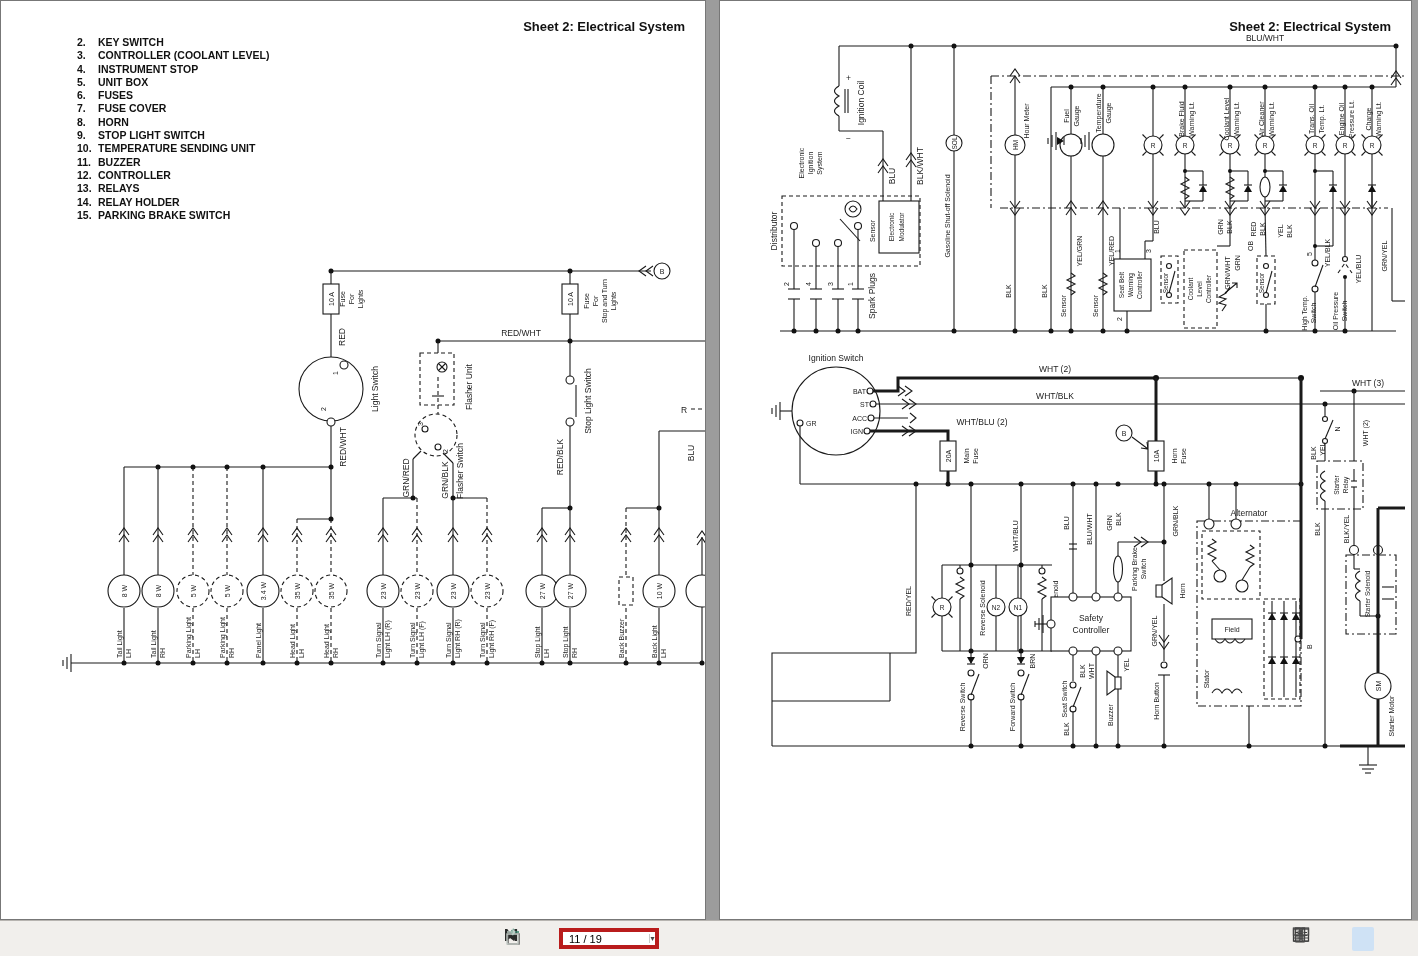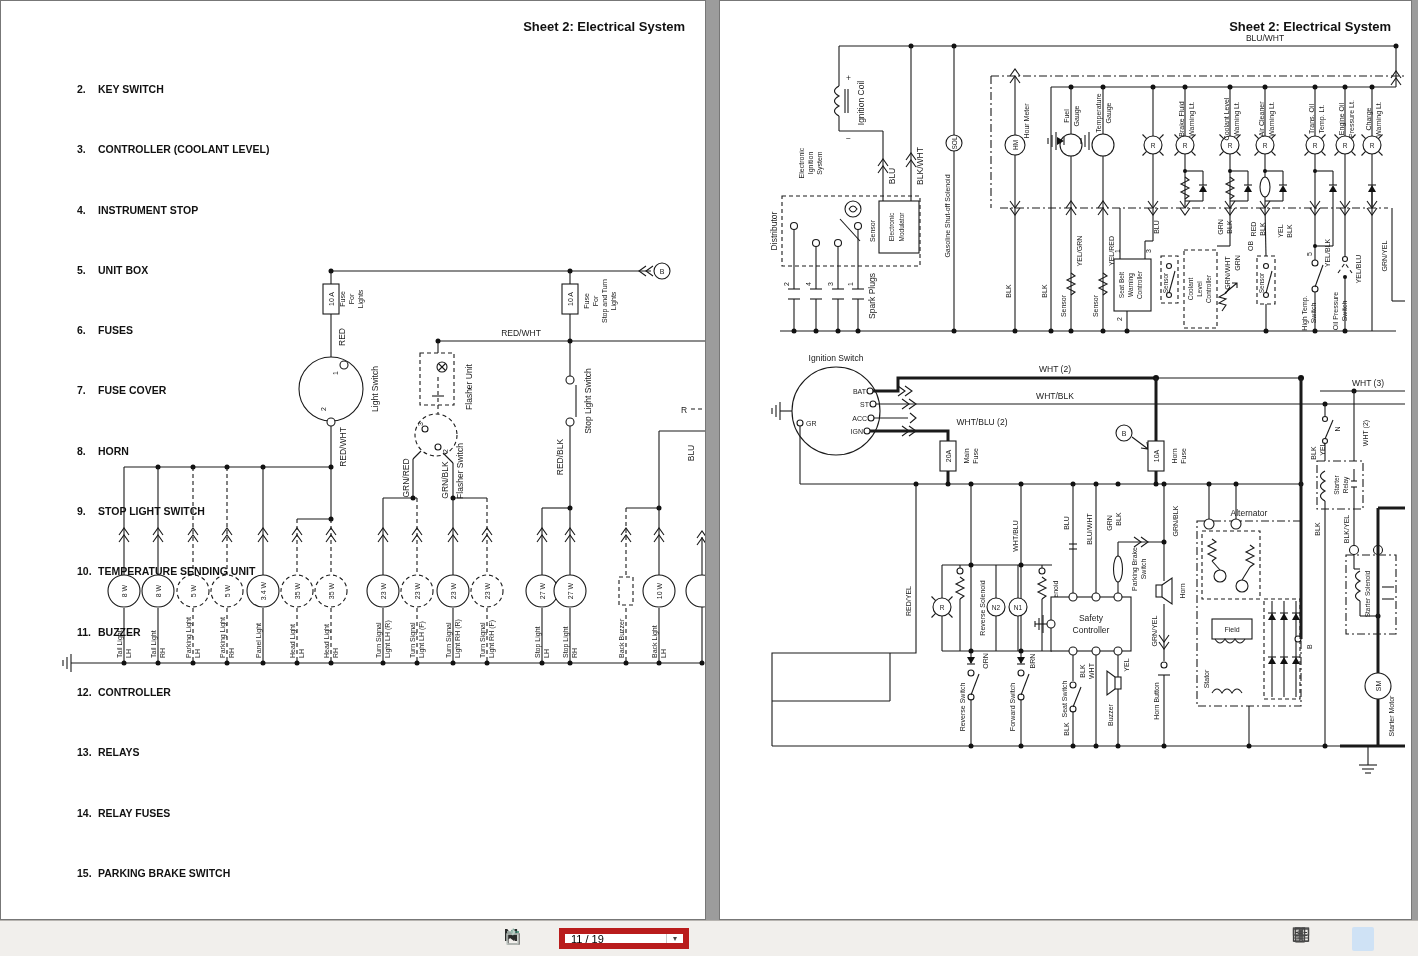--- a/index.html
+++ b/index.html
@@ -5,21 +5,21 @@
   html,body{margin:0;padding:0;}
   body{width:1418px;height:956px;overflow:hidden;background:#9c9c9c;
        font-family:"Liberation Sans",sans-serif;color:#111;}
   .viewer{position:relative;width:1418px;height:920px;background:#9c9c9c;}
   .page{position:absolute;top:0;height:920px;background:#fff;border:1px solid #777;
         box-sizing:border-box;overflow:hidden;}
   .page.left{left:0;width:706px;}
   .page.right{left:719px;width:693px;}
   .sheet-header{position:absolute;top:18px;right:20px;font-size:13px;font-weight:bold;}
   .legend{position:absolute;top:35px;left:76px;font-size:10.5px;font-weight:bold;line-height:13.3px;}
-  .legend .row{white-space:nowrap;margin-top:47px;}
+  .legend .row{white-space:nowrap;}
   .legend .n{display:inline-block;width:21px;}
   .caption{position:absolute;bottom:102px;left:0;width:100%;text-align:center;
            font-size:12px;font-weight:bold;}
   svg{position:absolute;left:0;top:0;}
   svg text{font-family:"Liberation Sans",sans-serif;fill:#1a1a1a;}
   .w{stroke:#1a1a1a;stroke-width:1.1;fill:none;}
   .wd{stroke:#1a1a1a;stroke-width:1.1;fill:none;stroke-dasharray:4 3;}
   .wdd{stroke:#1a1a1a;stroke-width:1.1;fill:none;stroke-dasharray:8 3 2 3;}
   .tk{stroke:#1a1a1a;stroke-width:3;fill:none;}
   .dot{fill:#111;stroke:none;}
@@ -27,22 +27,22 @@
   .t7{font-size:7px;}
   .t6{font-size:6.5px;}
   .fw{fill:#fff;}
   
   .toolbar{position:absolute;left:0;top:920px;width:1418px;height:36px;
            background:#f1efec;border-top:1px solid #b7b4b0;box-sizing:border-box;
            display:flex;align-items:center;}
   .nav{position:absolute;left:503px;display:flex;align-items:center;gap:6px;}
   .tbtn{width:22px;height:22px;display:flex;align-items:center;justify-content:center;
         background:transparent;border:none;padding:0;cursor:pointer;}
-  .pagebox{display:flex;align-items:center;width:130px;height:21px;background:#fff;
-           border:6px solid #b91c1c;box-sizing:border-box;}
+  .pagebox{display:flex;align-items:center;width:100px;height:21px;background:#fff;
+           border:4px solid #b91c1c;box-sizing:border-box;}
   .pagebox input{flex:1;border:none;outline:none;font-size:11px;padding:0 0 0 6px;
                  font-family:"Liberation Sans",sans-serif;background:transparent;width:80px;}
   .pagebox .caret{width:16px;text-align:center;font-size:8px;color:#444;border-left:1px solid #c8c8c8;cursor:pointer;}
   .layouts{position:absolute;right:14px;display:flex;align-items:center;gap:8px;}
   .lbtn{width:22px;height:24px;display:flex;align-items:center;justify-content:center;
         background:transparent;border:none;padding:0;cursor:pointer;border-radius:2px;}
   .lbtn.active{background:#cfe2f5;}
 </style>
 </head>
 <body>
@@ -320,21 +320,21 @@
         <div class="row"><span class="n">4.</span><span>INSTRUMENT STOP</span></div>
         <div class="row"><span class="n">5.</span><span>UNIT BOX</span></div>
         <div class="row"><span class="n">6.</span><span>FUSES</span></div>
         <div class="row"><span class="n">7.</span><span>FUSE COVER</span></div>
         <div class="row"><span class="n">8.</span><span>HORN</span></div>
         <div class="row"><span class="n">9.</span><span>STOP LIGHT SWITCH</span></div>
         <div class="row"><span class="n">10.</span><span>TEMPERATURE SENDING UNIT</span></div>
         <div class="row"><span class="n">11.</span><span>BUZZER</span></div>
         <div class="row"><span class="n">12.</span><span>CONTROLLER</span></div>
         <div class="row"><span class="n">13.</span><span>RELAYS</span></div>
-        <div class="row"><span class="n">14.</span><span>RELAY FUSES</span></div>
+        <div class="row"><span class="n">14.</span><span>RELAY HOLDER</span></div>
         <div class="row"><span class="n">15.</span><span>PARKING BRAKE SWITCH</span></div>
       </div>
   </div>
 
   <div class="page right">
     <svg width="693" height="920" viewBox="0 0 693 920">
 
       <g>
 
         <line class="w" x1="119" y1="45" x2="676" y2="45"></line>

